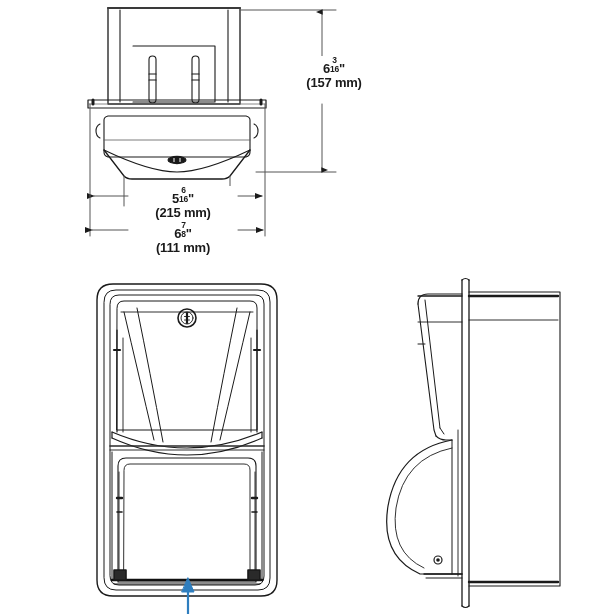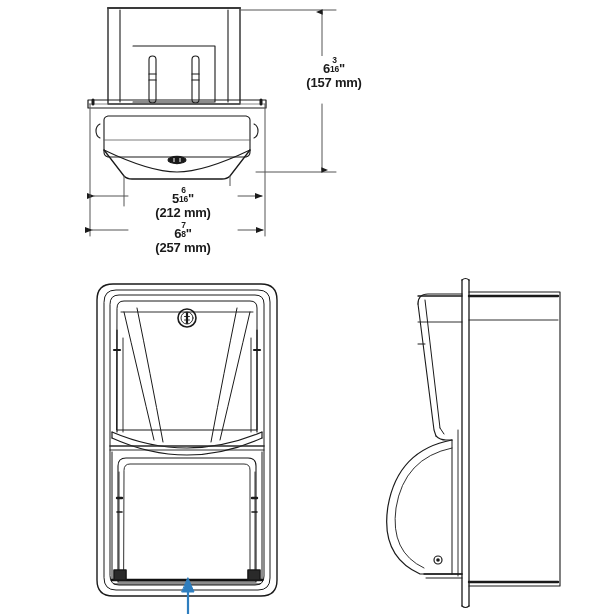--- a/index.html
+++ b/index.html
@@ -269,23 +269,23 @@
     <span class="l1">
       <span>6</span><span class="frac"><span class="num">3</span><span class="den">16</span></span><span>"</span>
     </span>
     <span class="l2">(157 mm)</span>
   </div>
 
   <div class="dim-label" id="label-width-inner">
     <span class="l1">
       <span>5</span><span class="frac"><span class="num">6</span><span class="den">16</span></span><span>"</span>
     </span>
-    <span class="l2">(212 mm)</span>
+    <span class="l2">(215 mm)</span>
   </div>
 
   <div class="dim-label" id="label-width-outer">
     <span class="l1">
       <span>6</span><span class="frac"><span class="num">7</span><span class="den">8</span></span><span>"</span>
     </span>
-    <span class="l2">(257 mm)</span>
+    <span class="l2">(111 mm)</span>
   </div>
 
 </div>
 
 </body></html>

